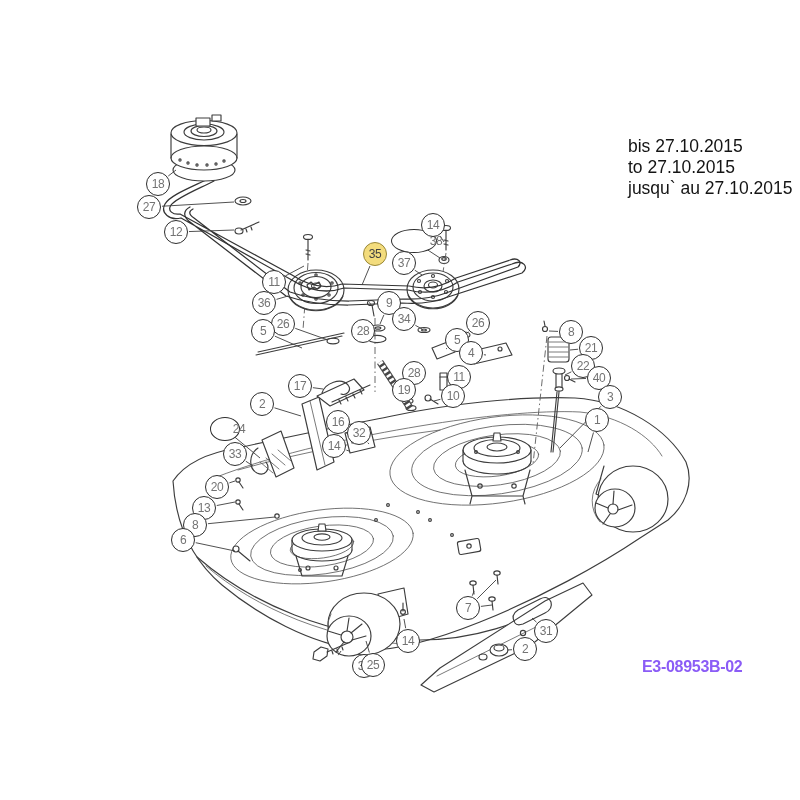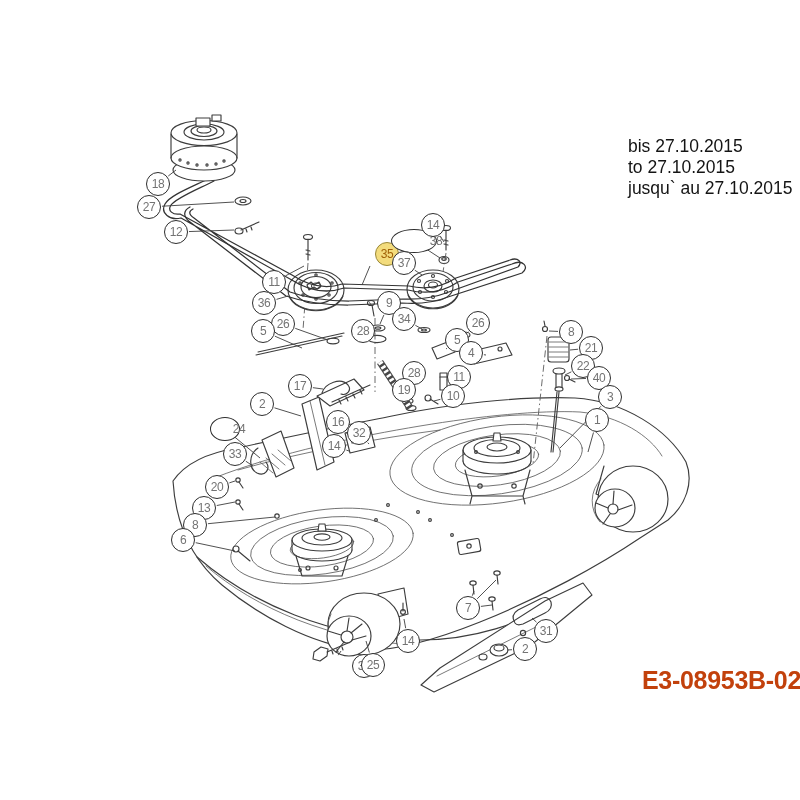--- a/index.html
+++ b/index.html
@@ -12,22 +12,22 @@
   .dash{fill:none;stroke:#5a5a5a;stroke-width:0.9;stroke-dasharray:7 3 1.5 3;}
   .belt{fill:none;stroke:#343434;stroke-width:1.25;stroke-linecap:round;stroke-linejoin:round;}
   #leader-layer line{stroke:#3d3d3d;stroke-width:0.9;}
   .callout{position:absolute;width:24px;height:24px;border-radius:50%;
            border:1.5px solid #2e2e2e;background:#ffffff;color:#737373;
            display:flex;align-items:center;justify-content:center;
            font-size:12px;letter-spacing:-0.5px;transform:translate(-50%,-50%);
            box-sizing:border-box;z-index:3;}
   .validity{position:absolute;left:628px;top:136px;font-size:17.5px;line-height:21px;
             color:#141414;white-space:nowrap;}
-  .part-number{position:absolute;left:642px;top:658px;font-size:25px;font-weight:700;
-               color:#c2410c;letter-spacing:-0.3px;white-space:nowrap;margin-top:8px;}
+  .part-number{position:absolute;left:642px;top:658px;font-size:16px;font-weight:700;
+               color:#8b5cf6;letter-spacing:-0.3px;white-space:nowrap;}
 </style>
 </head>
 <body>
 
 <div class="page">
 
   <svg width="800" height="800" viewBox="0 0 800 800">
 
     <g>
       <path class="ln" d="M173,481 C186,462 212,452 238,448 C300,434 352,424 392,416 C448,404 520,396 575,398 C625,401 668,430 686,462 C694,482 686,505 668,520 L640,538 C600,565 540,598 480,622 C430,642 390,652 360,650 C310,644 258,615 222,585 C196,563 176,530 173,481 Z"></path>
@@ -318,21 +318,21 @@
   </svg>
 
   <div id="callout-layer">
       <div class="callout" style="left: 158px; top: 184px;">18</div>
       <div class="callout" style="left: 149px; top: 207px;">27</div>
       <div class="callout" style="left: 176px; top: 232px;">12</div>
       <div class="callout" style="left: 274px; top: 282px;">11</div>
       <div class="callout" style="left: 264px; top: 303px;">36</div>
       <div class="callout" style="left: 283px; top: 324px;">26</div>
       <div class="callout" style="left: 263px; top: 331px;">5</div>
-      <div class="callout" style="left: 375px; top: 254px; background: rgb(243, 220, 125); border-color: rgb(154, 136, 56); color: #a16207; margin-left: 12px;">35</div>
+      <div class="callout" style="left: 375px; top: 254px; background: rgb(243, 220, 125); border-color: rgb(154, 136, 56); color: #404040;">35</div>
       <div class="callout" style="left: 414px; top: 241px; padding-left: 44px;">38</div>
       <div class="callout" style="left: 433px; top: 225px;">14</div>
       <div class="callout" style="left: 404px; top: 263px;">37</div>
       <div class="callout" style="left: 363px; top: 291px; margin-top: 40px;">28</div>
       <div class="callout" style="left: 389px; top: 303px;">9</div>
       <div class="callout" style="left: 404px; top: 319px;">34</div>
       <div class="callout" style="left: 478px; top: 323px;">26</div>
       <div class="callout" style="left: 457px; top: 340px;">5</div>
       <div class="callout" style="left: 471px; top: 353px;">4</div>
       <div class="callout" style="left: 414px; top: 373px;">28</div>

